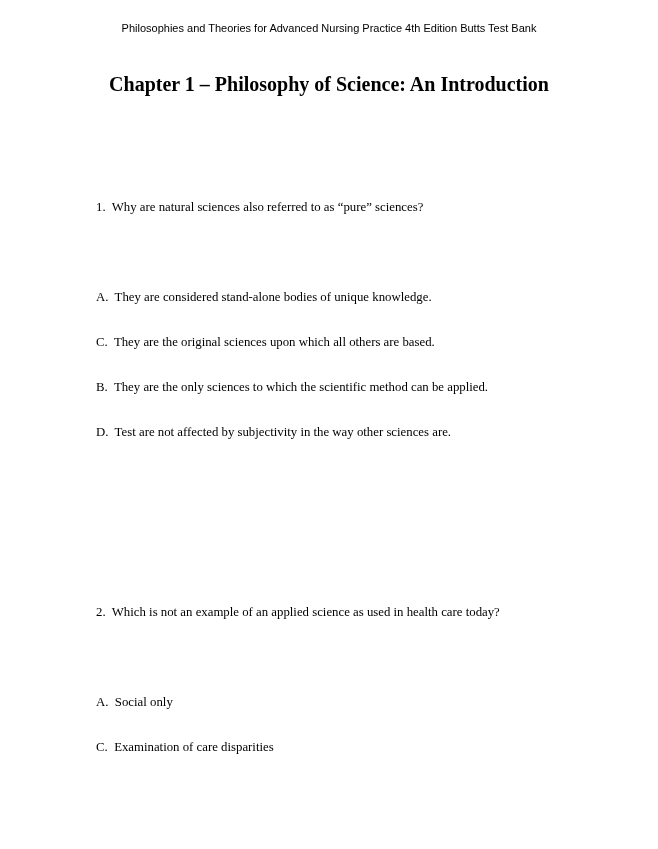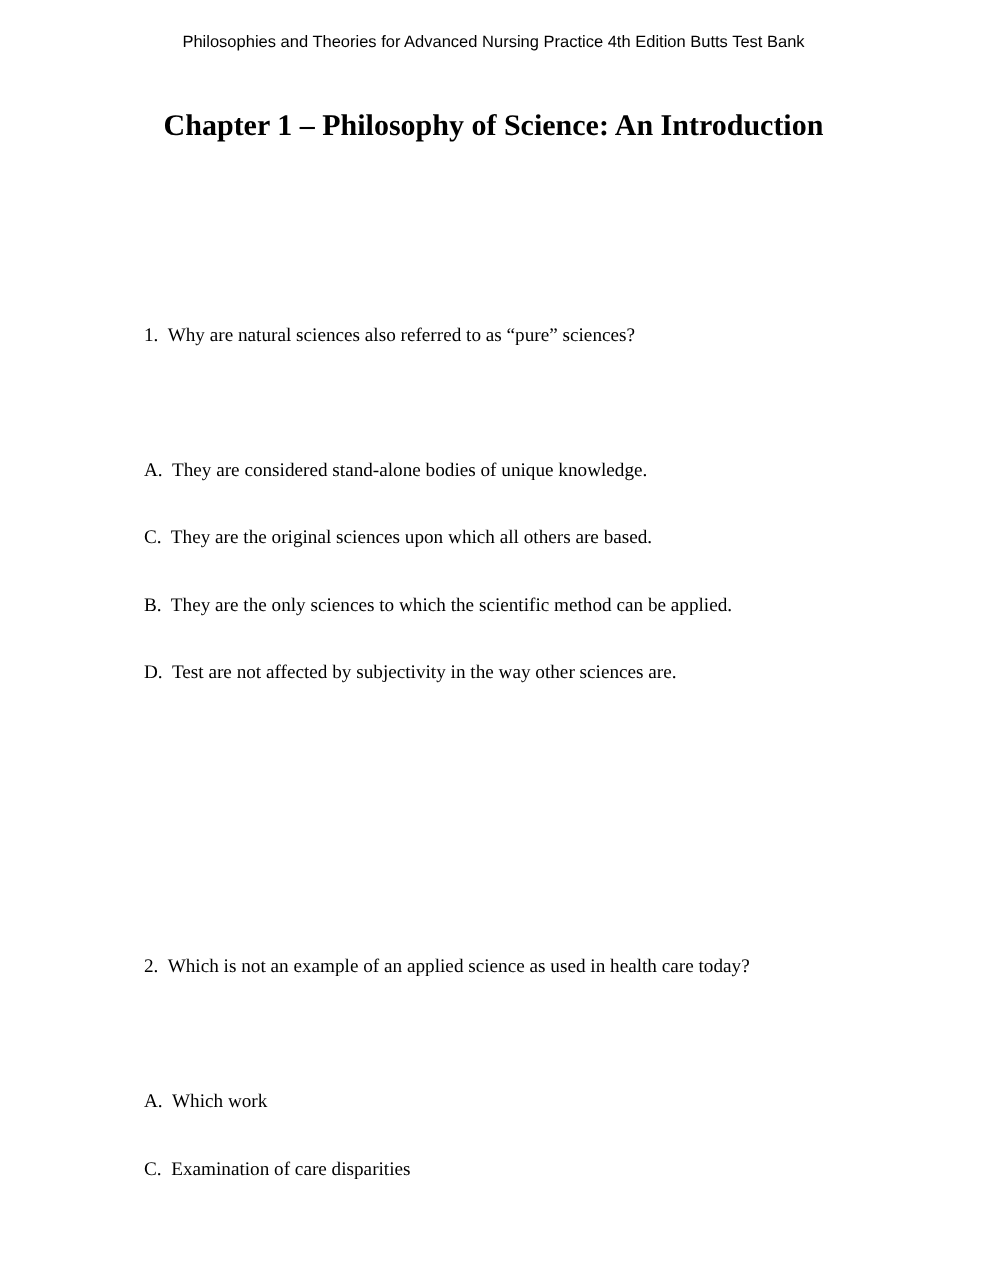--- a/index.html
+++ b/index.html
@@ -41,21 +41,21 @@
   .content {
     position: absolute;
     top: 110px;
     left: 96px;
     width: 500px;
     font-size: 12.8px;
     line-height: 15px;
     white-space: pre-wrap;
     z-index: 1;
   }
-  .q-text { margin: 16px 0 15px 0; }
+  .q-text { margin: 0 0 15px 0; }
   .q-options { margin: 0 0 15px 0; }
   .q-option { margin: 0; }
   .q-answer { margin: 0 0 15px 0; }
   .watermark {
     position: absolute;
     top: 414px;
     left: 252px;
     font-family: "Liberation Serif", serif;
     font-size: 12.5px;
     line-height: 14px;
@@ -86,21 +86,21 @@
         <div class="q-option">C.  They are the original sciences upon which all others are based.</div>
         <div class="q-option">B.  They are the only sciences to which the scientific method can be applied.</div>
         <div class="q-option">D.  Test are not affected by subjectivity in the way other sciences are.</div>
       </div>
     </div>
 
     
     <div>
       <div class="q-text">2.  Which is not an example of an applied science as used in health care today?</div>
       <div class="q-options">
-        <div class="q-option">A.  Which work</div>
+        <div class="q-option">A.  Social only</div>
         <div class="q-option">C.  Examination of care disparities</div>
         
       </div>
       
     </div>
 
     
     
 
     

